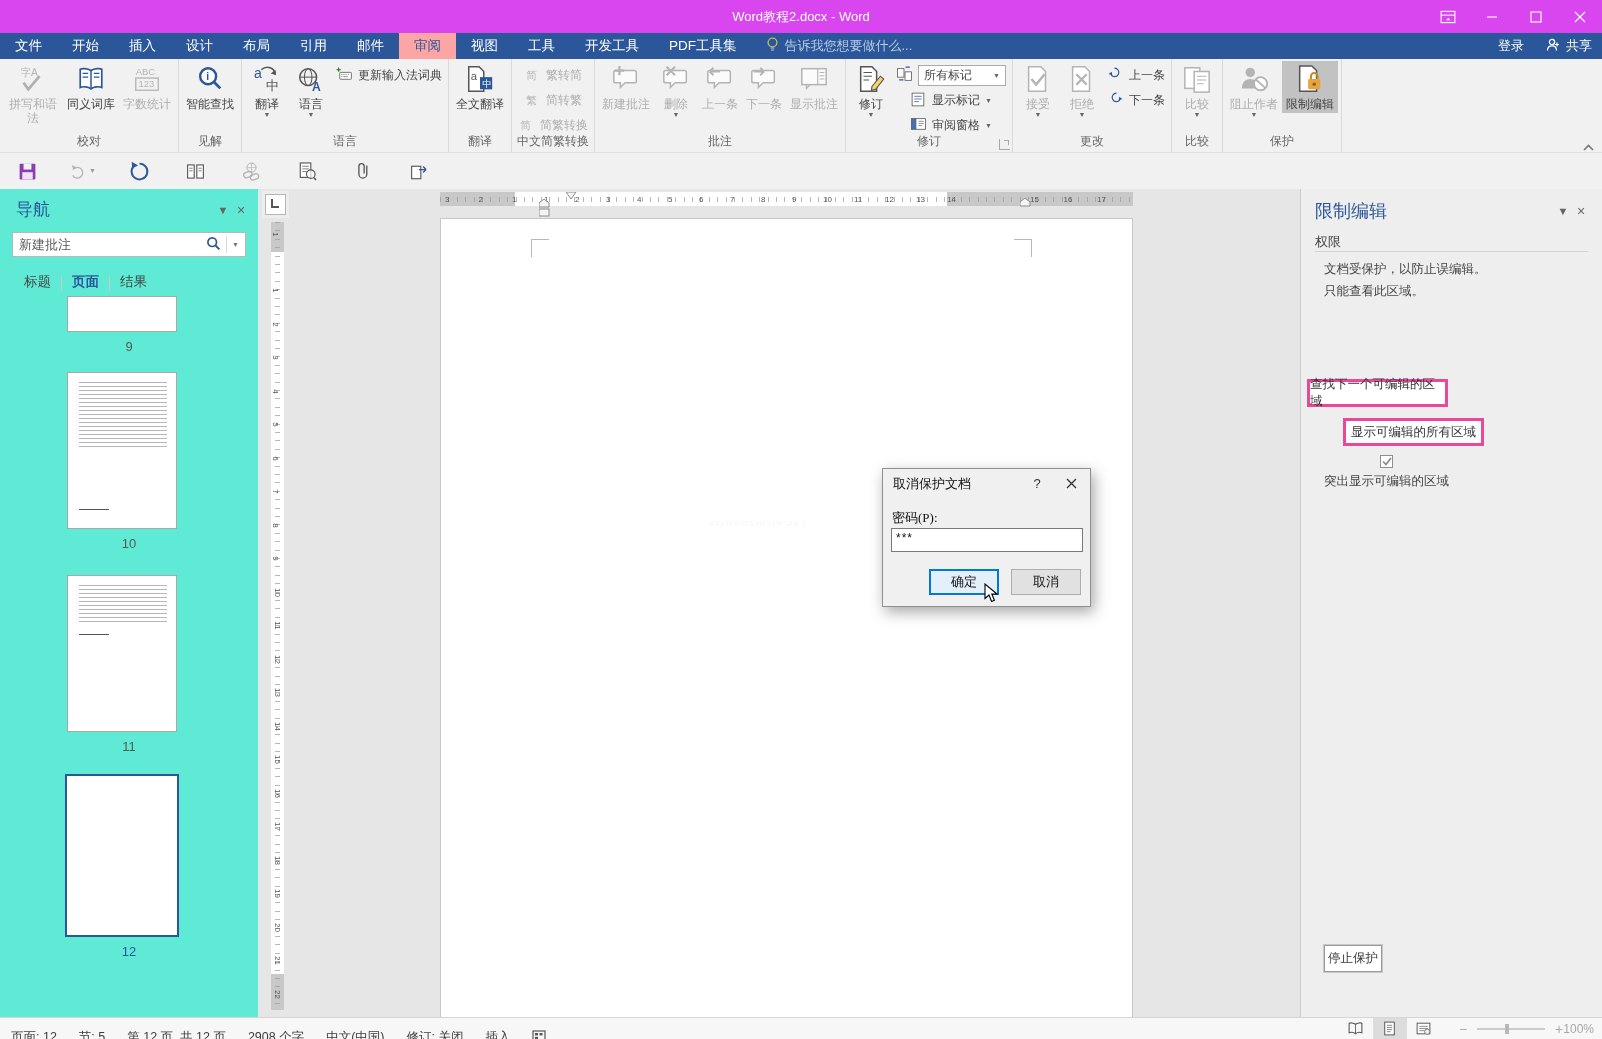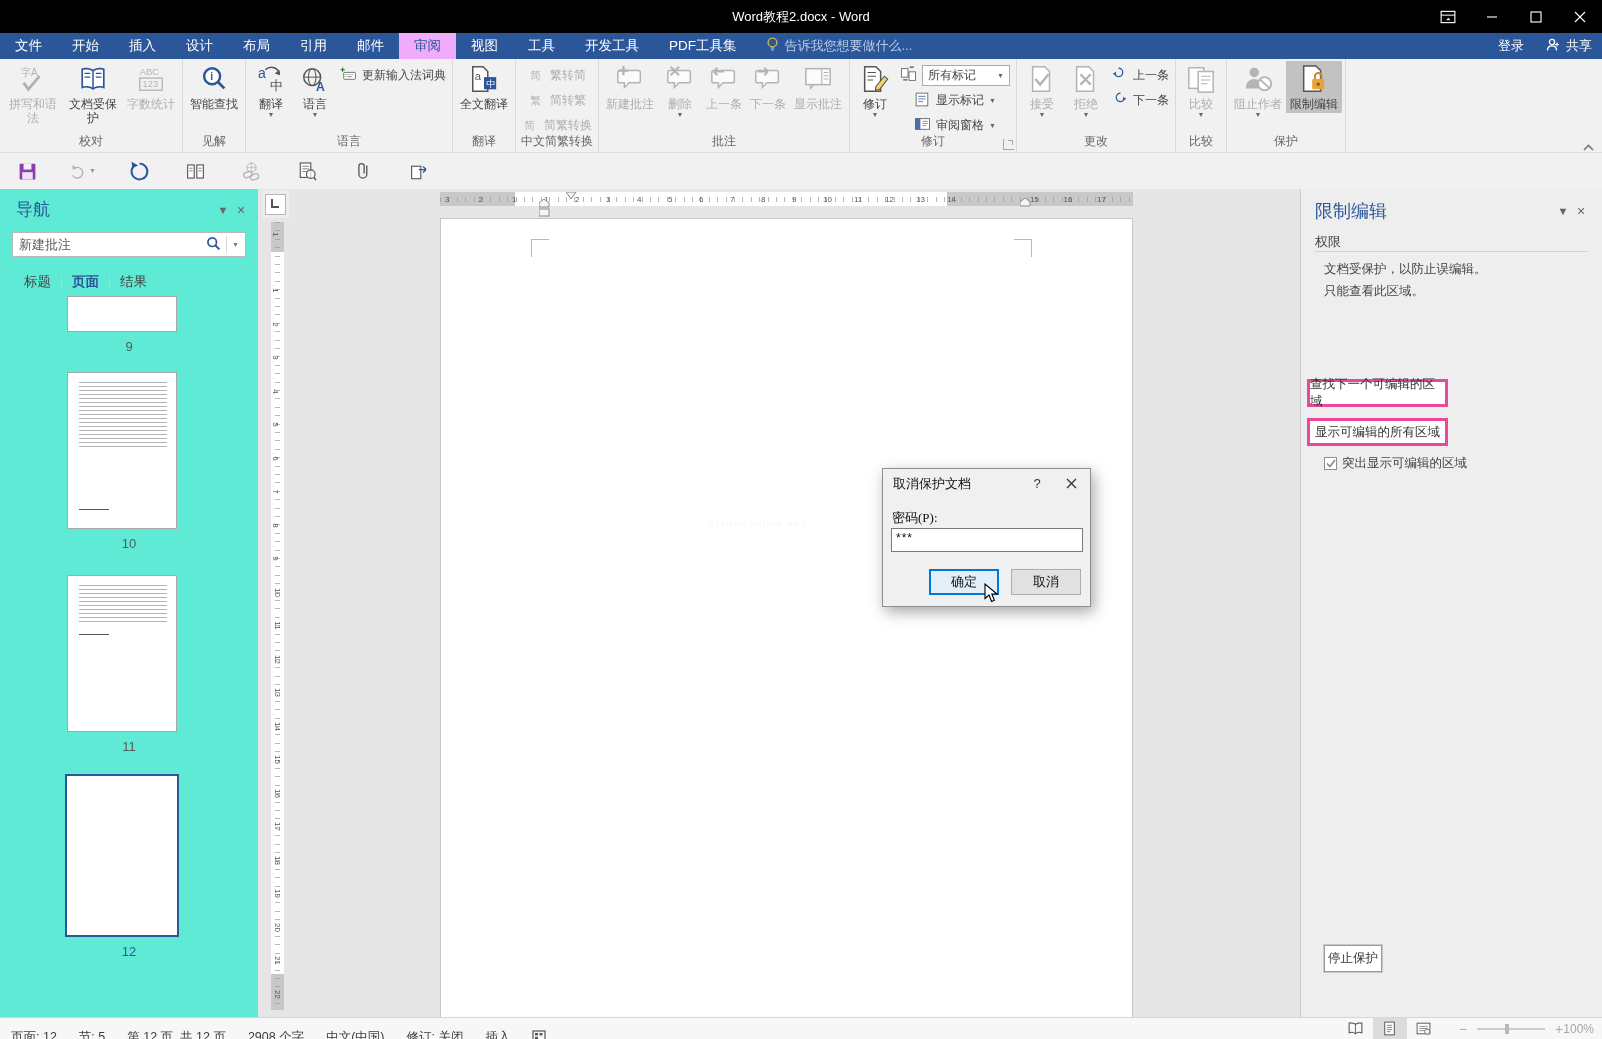--- a/index.html
+++ b/index.html
@@ -1,28 +1,28 @@
 <!DOCTYPE html>
 <html><head>
 <meta charset="utf-8">
 <style>
   * { box-sizing: border-box; margin:0; padding:0; }
   html,body { width:1602px; height:1039px; overflow:hidden; }
   body { position:relative; font-family:"Liberation Sans","DejaVu Sans",sans-serif; background:#e6e6e6; font-size:13px; color:#444; }
 
   
-  .titlebar { position:absolute; left:0; top:0; width:1602px; height:33px; background:#000000; color:#fff; }
+  .titlebar { position:absolute; left:0; top:0; width:1602px; height:33px; background:#d946ef; color:#fff; }
   .titlebar .wtitle { position:absolute; left:0; right:0; top:8px; text-align:center; font-size:13px; color:#ffffff; }
   .wincontrols { position:absolute; right:0; top:0; height:33px; display:flex; }
   .winbtn { width:44px; height:33px; display:flex; align-items:center; justify-content:center; }
 
   
   .tabrow { position:absolute; left:0; top:33px; width:1602px; height:26px; background:#2b579a; display:flex; align-items:stretch; color:#fff; }
   .rtab { padding:0 15px; display:flex; align-items:center; font-size:13.5px; cursor:default; }
-  .rtab.active { background:#f0abfc; color:#2b579a; }
+  .rtab.active { background:#fca5a5; color:#2b579a; }
   .tellme { display:flex; align-items:center; gap:6px; margin-left:14px; color:#b9cbe4; font-size:13px; }
   .tabrow-right { position:absolute; right:10px; top:0; height:26px; display:flex; align-items:center; gap:22px; color:#fff; }
   .share-block { display:flex; align-items:center; gap:5px; }
 
   
   .ribbon { position:absolute; left:0; top:59px; width:1602px; height:94px; background:#f1f1f1; border-bottom:1px solid #e0e0e0; display:flex; align-items:stretch; }
   .rgroup { position:relative; display:flex; align-items:flex-start; padding:2px 3px 17px 3px; border-right:1px solid #d9d9d9; }
   .rgroup-label { position:absolute; left:0; right:0; bottom:2px; text-align:center; font-size:12px; color:#666; white-space:nowrap; padding:0 4px; }
   .launcher { position:absolute; right:2px; bottom:2px; width:11px; height:11px; border-left:1px solid #8a8a8a; border-bottom:1px solid #8a8a8a; opacity:.7; }
   .launcher:after { content:""; position:absolute; right:1px; top:1px; width:4px; height:4px; border-right:1px solid #8a8a8a; border-top:1px solid #8a8a8a; }
@@ -95,21 +95,21 @@
   .dlg-cancel { left:128px; background:#e1e1e1; border:1px solid #adadad; }
 
   
   .taskpane { position:absolute; left:1300px; top:189px; width:302px; bottom:22px; background:#eeeeee; border-left:1px solid #cccccc; }
   .tp-title-row { position:absolute; left:14px; right:12px; top:10px; display:flex; align-items:center; }
   .tp-title { flex:1; font-size:18px; color:#2b579a; }
   .tp-section { position:absolute; left:14px; top:44px; font-size:13px; color:#444; }
   .tp-hr { position:absolute; left:14px; right:14px; top:62px; height:1px; background:#d2d2d2; }
   .tp-line { position:absolute; left:23px; font-size:12.5px; color:#444; }
   .tp-btn { position:absolute; left:6px; background:#fff; border:3px solid #ec4899; font-size:12.5px; color:#333; display:flex; align-items:center; justify-content:center; }
-  .tp-check-row { position:absolute; left:23px; top:266px; display:flex; align-items:center; gap:5px; font-size:12.5px; color:#444; }
+  .tp-check-row { position:absolute; left:23px; top:266px; display:flex; align-items:center; gap:5px; font-size:12.5px; color:#444;flex-direction:column; }
   .checkbox { width:13px; height:13px; background:#fff; border:1px solid #8f8f8f; display:flex; align-items:center; justify-content:center; }
   .tp-stop { left:23px; top:756px; width:58px; height:27px; border:1px solid #9a9a9a; box-shadow:0 0 0 1px #c9c9c9; }
 
   
   .statusbar { position:absolute; left:0; bottom:0; width:1602px; height:22px; background:#f7f7f7; border-top:1px solid #d6d6d6; display:flex; align-items:center; font-size:12.5px; color:#3b3b3b; }
   .sb-item { padding:0 11px; white-space:nowrap;margin-top:18px; }
   .sb-right { position:absolute; right:8px; top:0; height:21px; display:flex; align-items:center; }
   .sb-view { width:34px; height:21px; display:flex; align-items:center; justify-content:center; }
   .sb-view.selected { background:#dcdcdc; }
   .sb-zoom { display:flex; align-items:center; gap:10px; margin-left:18px; opacity:.45; }
@@ -198,21 +198,21 @@
         <div>拼写和语法</div>
       </div>
       <div class="rbtn-big">
         <div class="ricon">
           <svg width="30" height="30" viewBox="0 0 32 32">
             <path d="M16 7 C12 4.5 6.5 4.5 4.5 5.5 V25 c3-1.2 8.5-1 11.5 1.5 c3-2.5 8.5-2.7 11.5-1.5 V5.5 c-2-1-7.5-1-11.5 1.5 z" fill="#fff" stroke="#2b579a" stroke-width="1.8"></path>
             <path d="M16 7 V26" stroke="#2b579a" stroke-width="1.6"></path>
             <path d="M7 10 h6 M7 14 h6 M19 10 h6 M19 14 h6" stroke="#2b579a" stroke-width="1.1"></path>
           </svg>
         </div>
-        <div>文档受保护</div>
+        <div>同义词库</div>
       </div>
       <div class="rbtn-big disabled">
         <div class="ricon">
           <svg width="30" height="30" viewBox="0 0 32 32">
             <text x="4" y="12" font-size="10" fill="#b4b4b4">ABC</text>
             <rect x="4" y="15" width="24" height="13" fill="none" stroke="#b4b4b4" stroke-width="1.4"></rect>
             <text x="7" y="25" font-size="10" fill="#b4b4b4">123</text>
           </svg>
         </div>
         <div>字数统计</div>
@@ -677,21 +677,21 @@
   <div class="tp-title-row">
     <span class="tp-title">限制编辑</span>
     <span class="nav-ctrl">▼</span>
     <span class="nav-ctrl" style="font-size:14px;">×</span>
   </div>
   <div class="tp-section">权限</div>
   <div class="tp-hr"></div>
   <div class="tp-line" style="top:72px;">文档受保护，以防止误编辑。</div>
   <div class="tp-line" style="top:94px;">只能查看此区域。</div>
   <div class="tp-btn" style="top:190px;width:141px;height:28px;">查找下一个可编辑的区域</div>
-  <div class="tp-btn" style="top:229px;width:141px;height:28px;">显示可编辑的所有区域</div>
+  <div class="tp-btn" style="top:229px;width:141px;height:28px;margin-left:36px;">显示可编辑的所有区域</div>
   <div class="tp-check-row">
     <span class="checkbox">
         <svg width="10" height="9" viewBox="0 0 10 9">
           <path d="M1 4.5 L4 7.5 L9 1" fill="none" stroke="#8a8a8a" stroke-width="1.7"></path>
         </svg>
       </span>
     <span>突出显示可编辑的区域</span>
   </div>
   <div class="tp-btn tp-stop">停止保护</div>
 </div>

